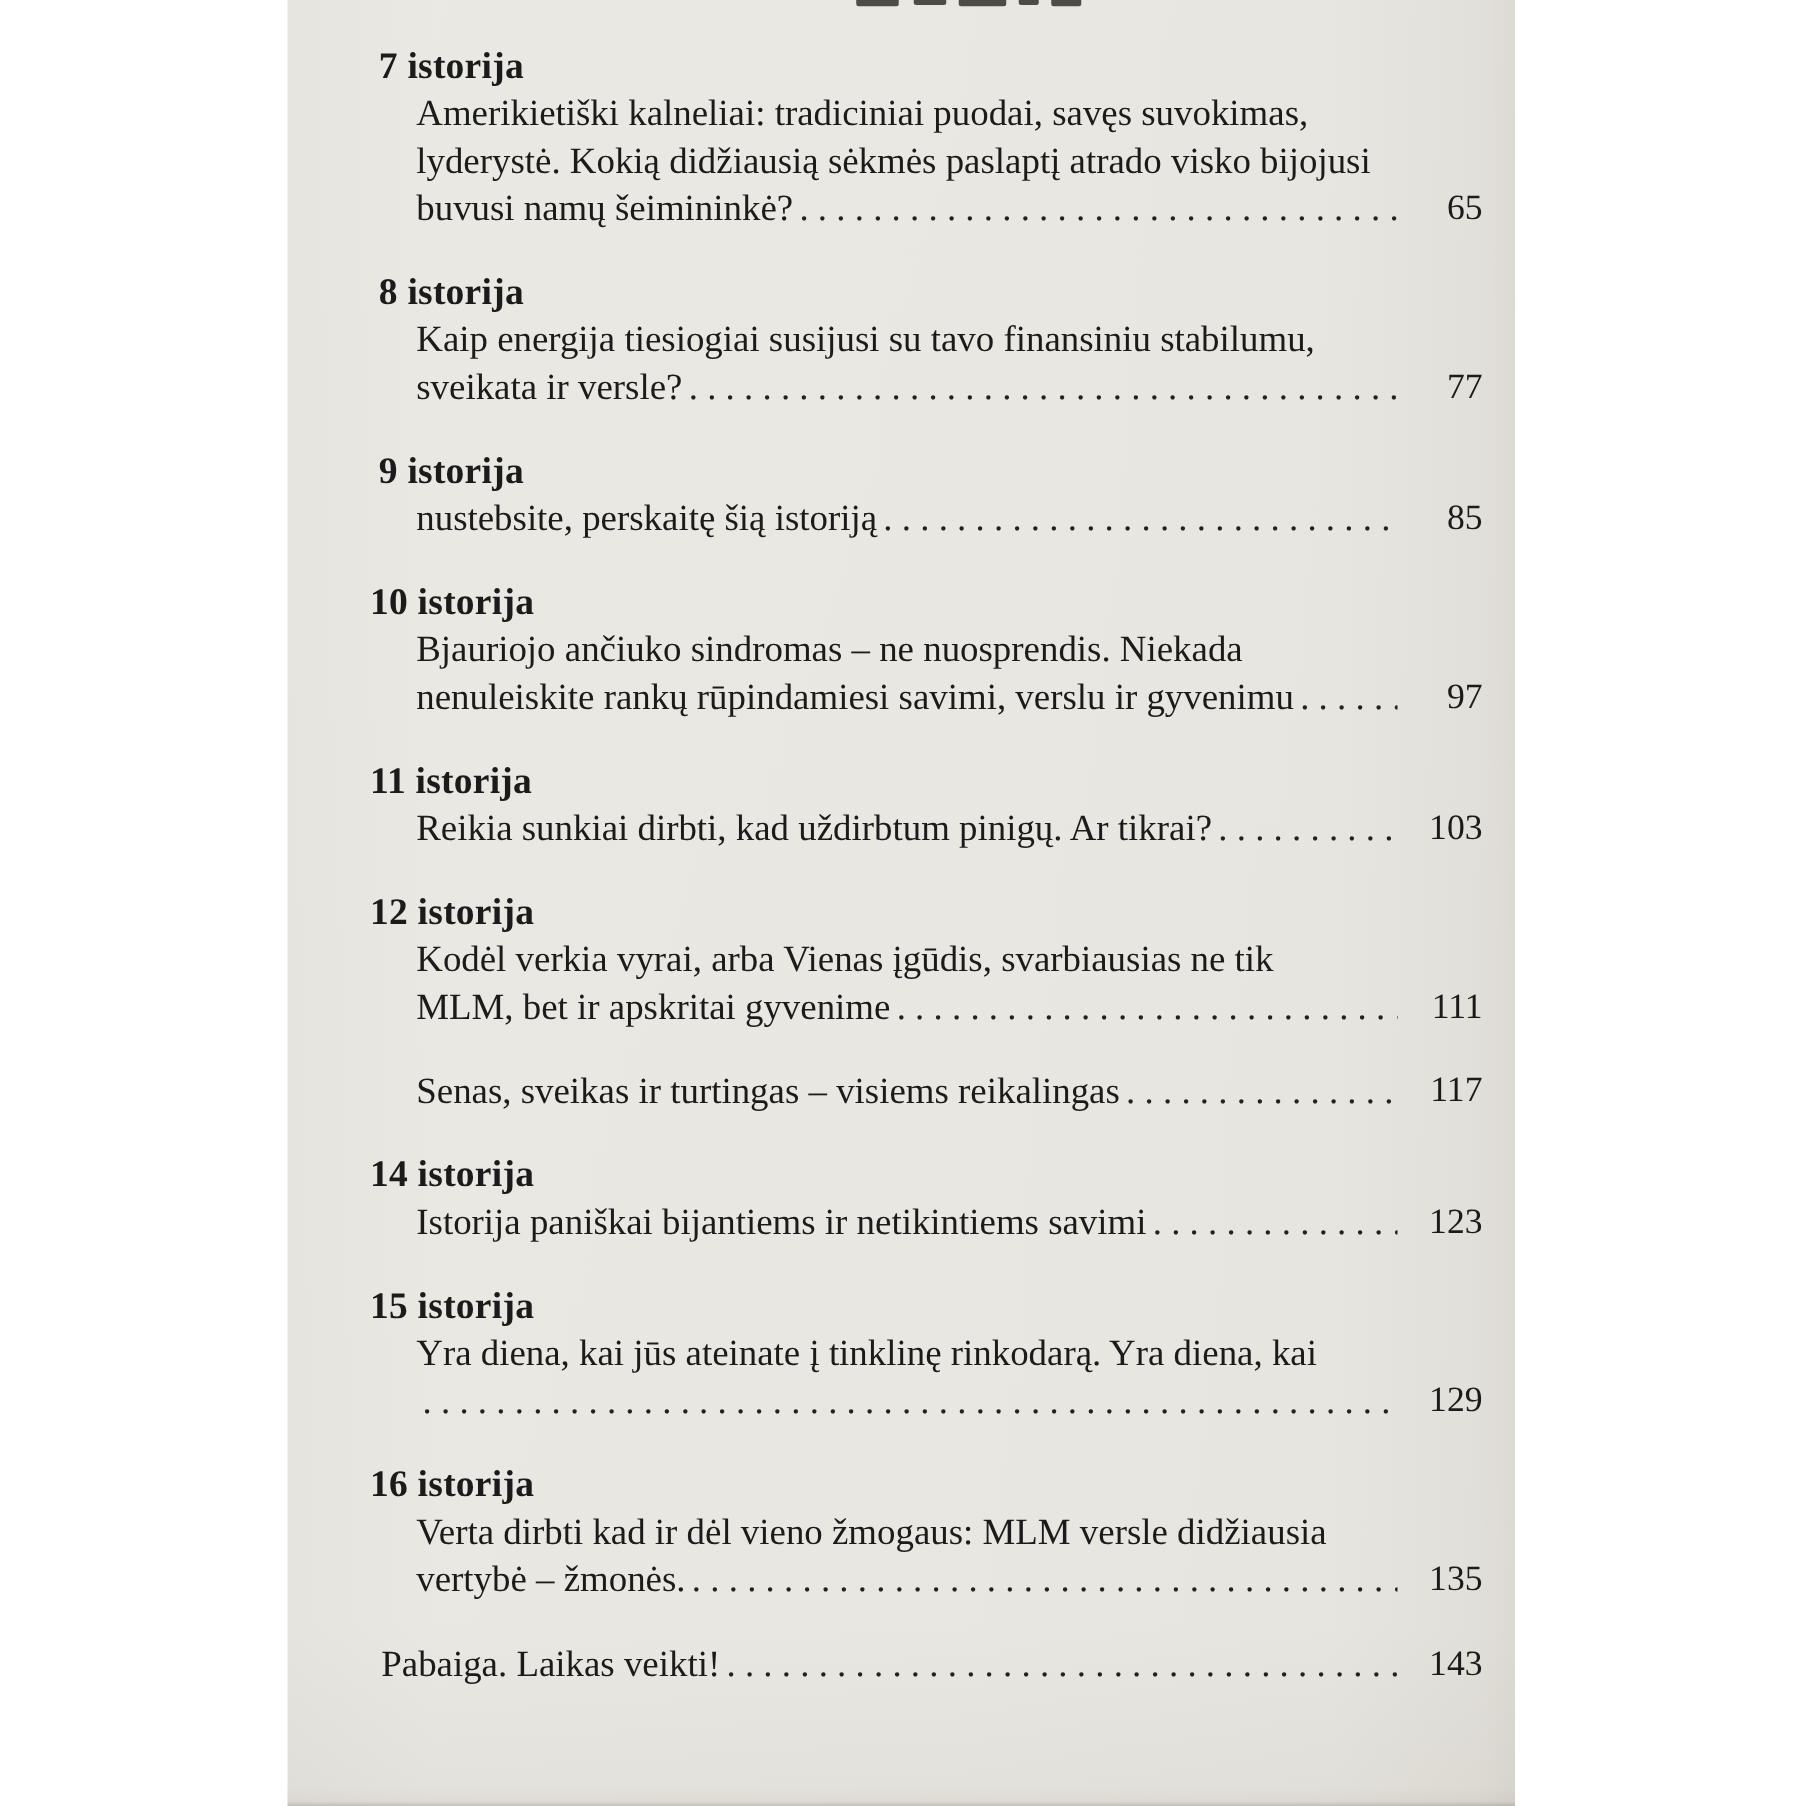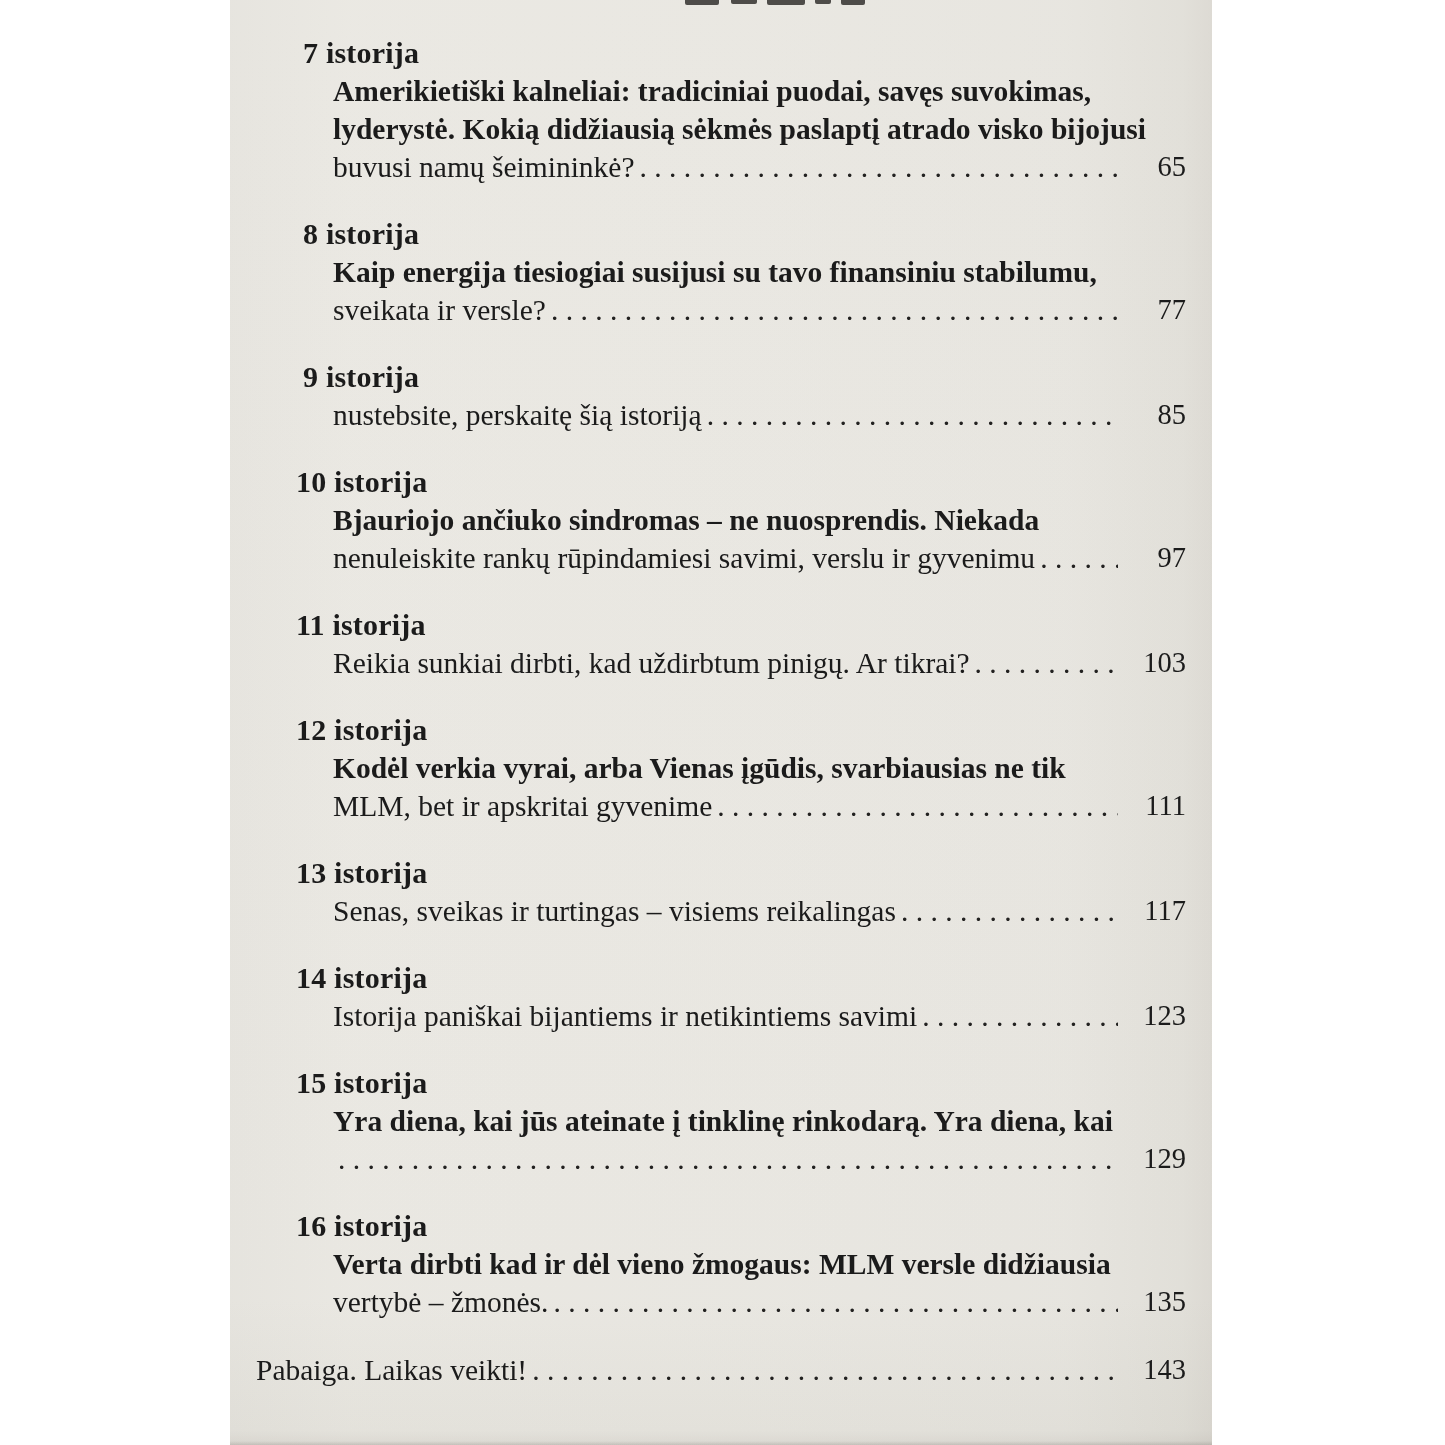--- a/index.html
+++ b/index.html
@@ -56,21 +56,20 @@
   }
   .entry.single-digit .heading { padding-left: 7px; }
   .heading {
     font-weight: 700;
     font-size: 30px;
     letter-spacing: 0.2px;
   }
   .bodyline {
     margin-left: 37px;
     white-space: nowrap;
-    font-weight: bold;
   }
   .lastline {
     margin-left: 37px;
     display: flex;
     align-items: center;
     font-family: Liberation Serif, serif;
   }
   .lastline .txt { flex: 0 0 auto; }
   .leader {
     flex: 1 1 aupx;
@@ -84,25 +83,26 @@
   .pagenum {
     flex: 0 0 auto;
     min-width: 58px;
     text-align: right;
     font-size: 28.5px;
   }
   .final-line {
     box-sizing: border-box;
     display: flex;
     align-items: flex-start;
-    padding-left: 26px;
+    padding-left: 57px;
     padding-right: 26px;
     margin-top: 30px;
     font-size: 29.5px;
     line-height: 38px;
+    margin-left: 18px;
   }
   .final-line .txt { flex: 0 0 auto; }
   .paper-bottom-edge {
     position: absolute;
     left: 0;
     bottom: 0;
     width: 100%;
     height: 4px;
     background: linear-gradient(180deg, rgba(0,0,0,0) 0%, rgba(90,86,80,0.18) 100%);
   }
@@ -169,21 +169,20 @@
         <div class="entry">
           <div class="heading">12 istorija</div>
           <div class="bodyline">Kodėl verkia vyrai, arba Vienas įgūdis, svarbiausias ne tik</div>
           <div class="lastline">
             <span class="txt">MLM, bet ir apskritai gyvenime</span>
             <span class="leader">. . . . . . . . . . . . . . . . . . . . . . . . . . . . . . . . . . . . . . . . . . . . . . . . . . . . . . . . . . . . . . . . . . . . . . . . . . . . . . . . . . . . . . . . . . </span>
             <span class="pagenum">111</span>
           </div>
         </div>
         <div class="entry">
-          <div class="heading">13 istorija</div>
           <div class="lastline">
             <span class="txt">Senas, sveikas ir turtingas – visiems reikalingas</span>
             <span class="leader">. . . . . . . . . . . . . . . . . . . . . . . . . . . . . . . . . . . . . . . . . . . . . . . . . . . . . . . . . . . . . . . . . . . . . . . . . . . . . . . . . . . . . . . . . . </span>
             <span class="pagenum">117</span>
           </div>
         </div>
         <div class="entry">
           <div class="heading">14 istorija</div>
           <div class="lastline">
             <span class="txt">Istorija paniškai bijantiems ir netikintiems savimi</span>

